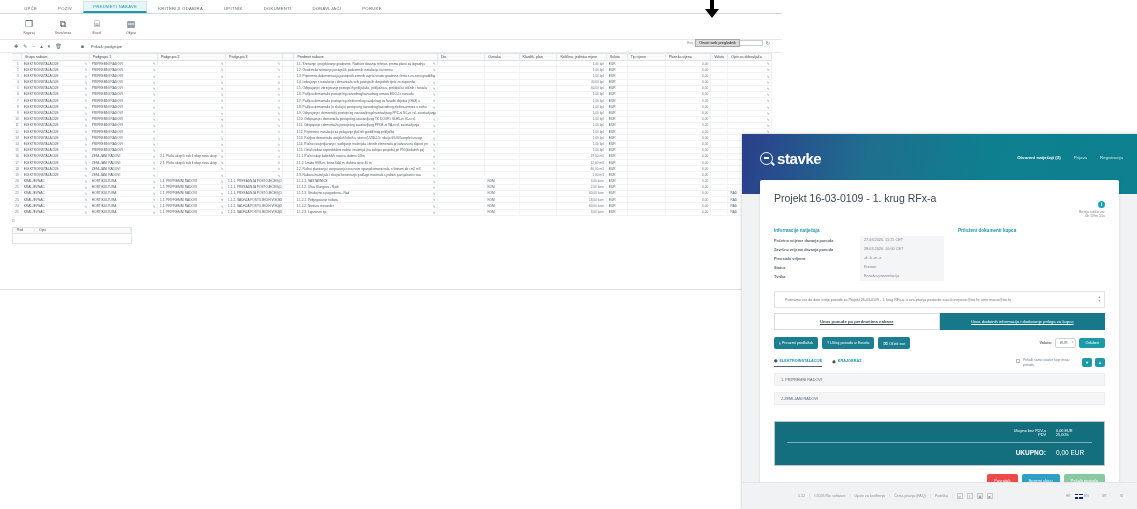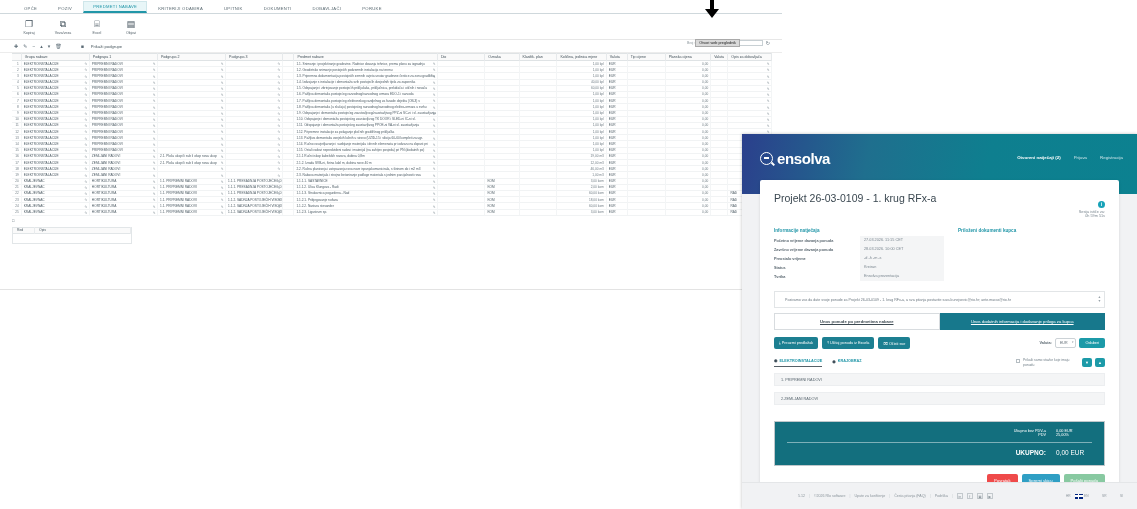--- a/index.html
+++ b/index.html
@@ -922,33 +922,33 @@
         </div>
       <div class="gf-body"></div>
     </div>
   </div>
 
   <div class="browser">
 
     <div class="site-header">
       <div class="brand">
         <span class="brand-mark"></span>
-        <span class="brand-text">ensolva</span>
+        <span class="brand-text">stavke</span>
       </div>
       <div class="site-nav" id="site-nav">
           <span class="nav-strong">Otvoreni natječaji (2)</span>
           <span class="nav-link">Prijava</span>
           <span class="nav-link">Registracija</span>
         </div>
     </div>
 
     <div class="page-card">
 
       <div class="proj-row">
-        <div class="proj-title">Projekt 26-03-0109 - 1. krug RFx-a</div>
+        <div class="proj-title">Projekt 16-03-0109 - 1. krug RFx-a</div>
         <div class="session">
           <div class="info-badge">i</div>
           <div class="sess-line">Sesija ističe za:</div>
           <div class="sess-time">0h 59m 51s</div>
         </div>
       </div>
 
       <div class="two-col">
         <div class="col-a">
           <div class="sec-title">Informacije natječaja</div>

